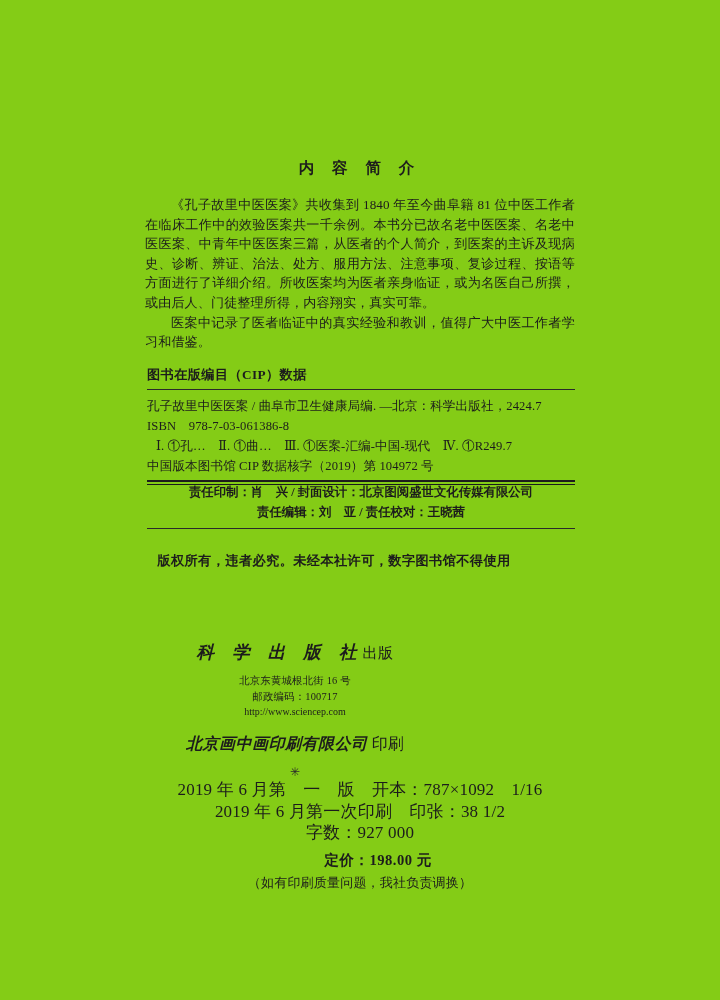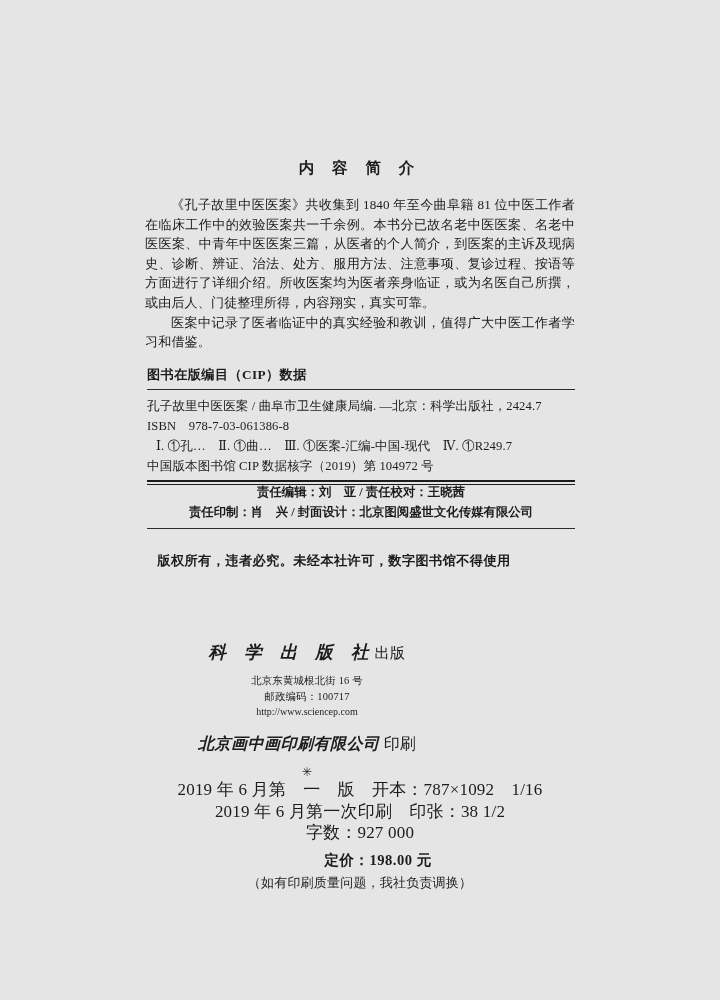--- a/index.html
+++ b/index.html
@@ -15,21 +15,21 @@
     font-family: "Liberation Serif", "DejaVu Serif", serif;
     color: #1c1c1c;
     overflow: hidden;
   }
 
   .page {
     position: absolute;
     left: 0; top: 0;
     width: 720px;
     height: 1000px;
-    background: #e5e5e5;
+    background: #84cc16;
   }
 
   
   .intro-block {
     position: absolute;
     left: 145px;
     top: 158px;
     width: 430px;
   }
   .intro-title {
@@ -112,21 +112,21 @@
     width: 668px;
     text-align: center;
     font-size: 13.2px;
     font-weight: bold;
     letter-spacing: 0.4px;
   }
 
   
   .imprint-block {
     position: absolute;
-    left: 12px;
+    left: 0;
     top: 640px;
     width: 590px;
     text-align: center;
   }
   .publisher-line {
     font-size: 17px;
     font-weight: bold;
     margin-bottom: 9px;
     white-space: nowrap;
   }
@@ -218,22 +218,22 @@
     <div class="cip-lines">
       <div class="cip-line">孔子故里中医医案 / 曲阜市卫生健康局编. —北京：科学出版社，2424.7</div>
       <div class="cip-line">ISBN　978-7-03-061386-8</div>
       <div class="cip-line indented">Ⅰ. ①孔…　Ⅱ. ①曲…　Ⅲ. ①医案-汇编-中国-现代　Ⅳ. ①R249.7</div>
       <div class="cip-line">中国版本图书馆 CIP 数据核字（2019）第 104972 号</div>
     </div>
     <hr class="rule-double">
   </section>
 
   <section class="credits-block">
+    <div class="credit-line">责任印制：肖　兴 / 封面设计：北京图阅盛世文化传媒有限公司</div>
     <div class="credit-line">责任编辑：刘　亚 / 责任校对：王晓茜</div>
-    <div class="credit-line">责任印制：肖　兴 / 封面设计：北京图阅盛世文化传媒有限公司</div>
     <div class="credits-rule-wrap">
       <hr class="rule-thin">
     </div>
   </section>
 
   <div class="copyright-notice">版权所有，违者必究。未经本社许可，数字图书馆不得使用</div>
 
   <section class="imprint-block">
     <div class="publisher-line">
       <span class="publisher-cursive">科 学 出 版 社</span><span class="publisher-plain">出版</span>

